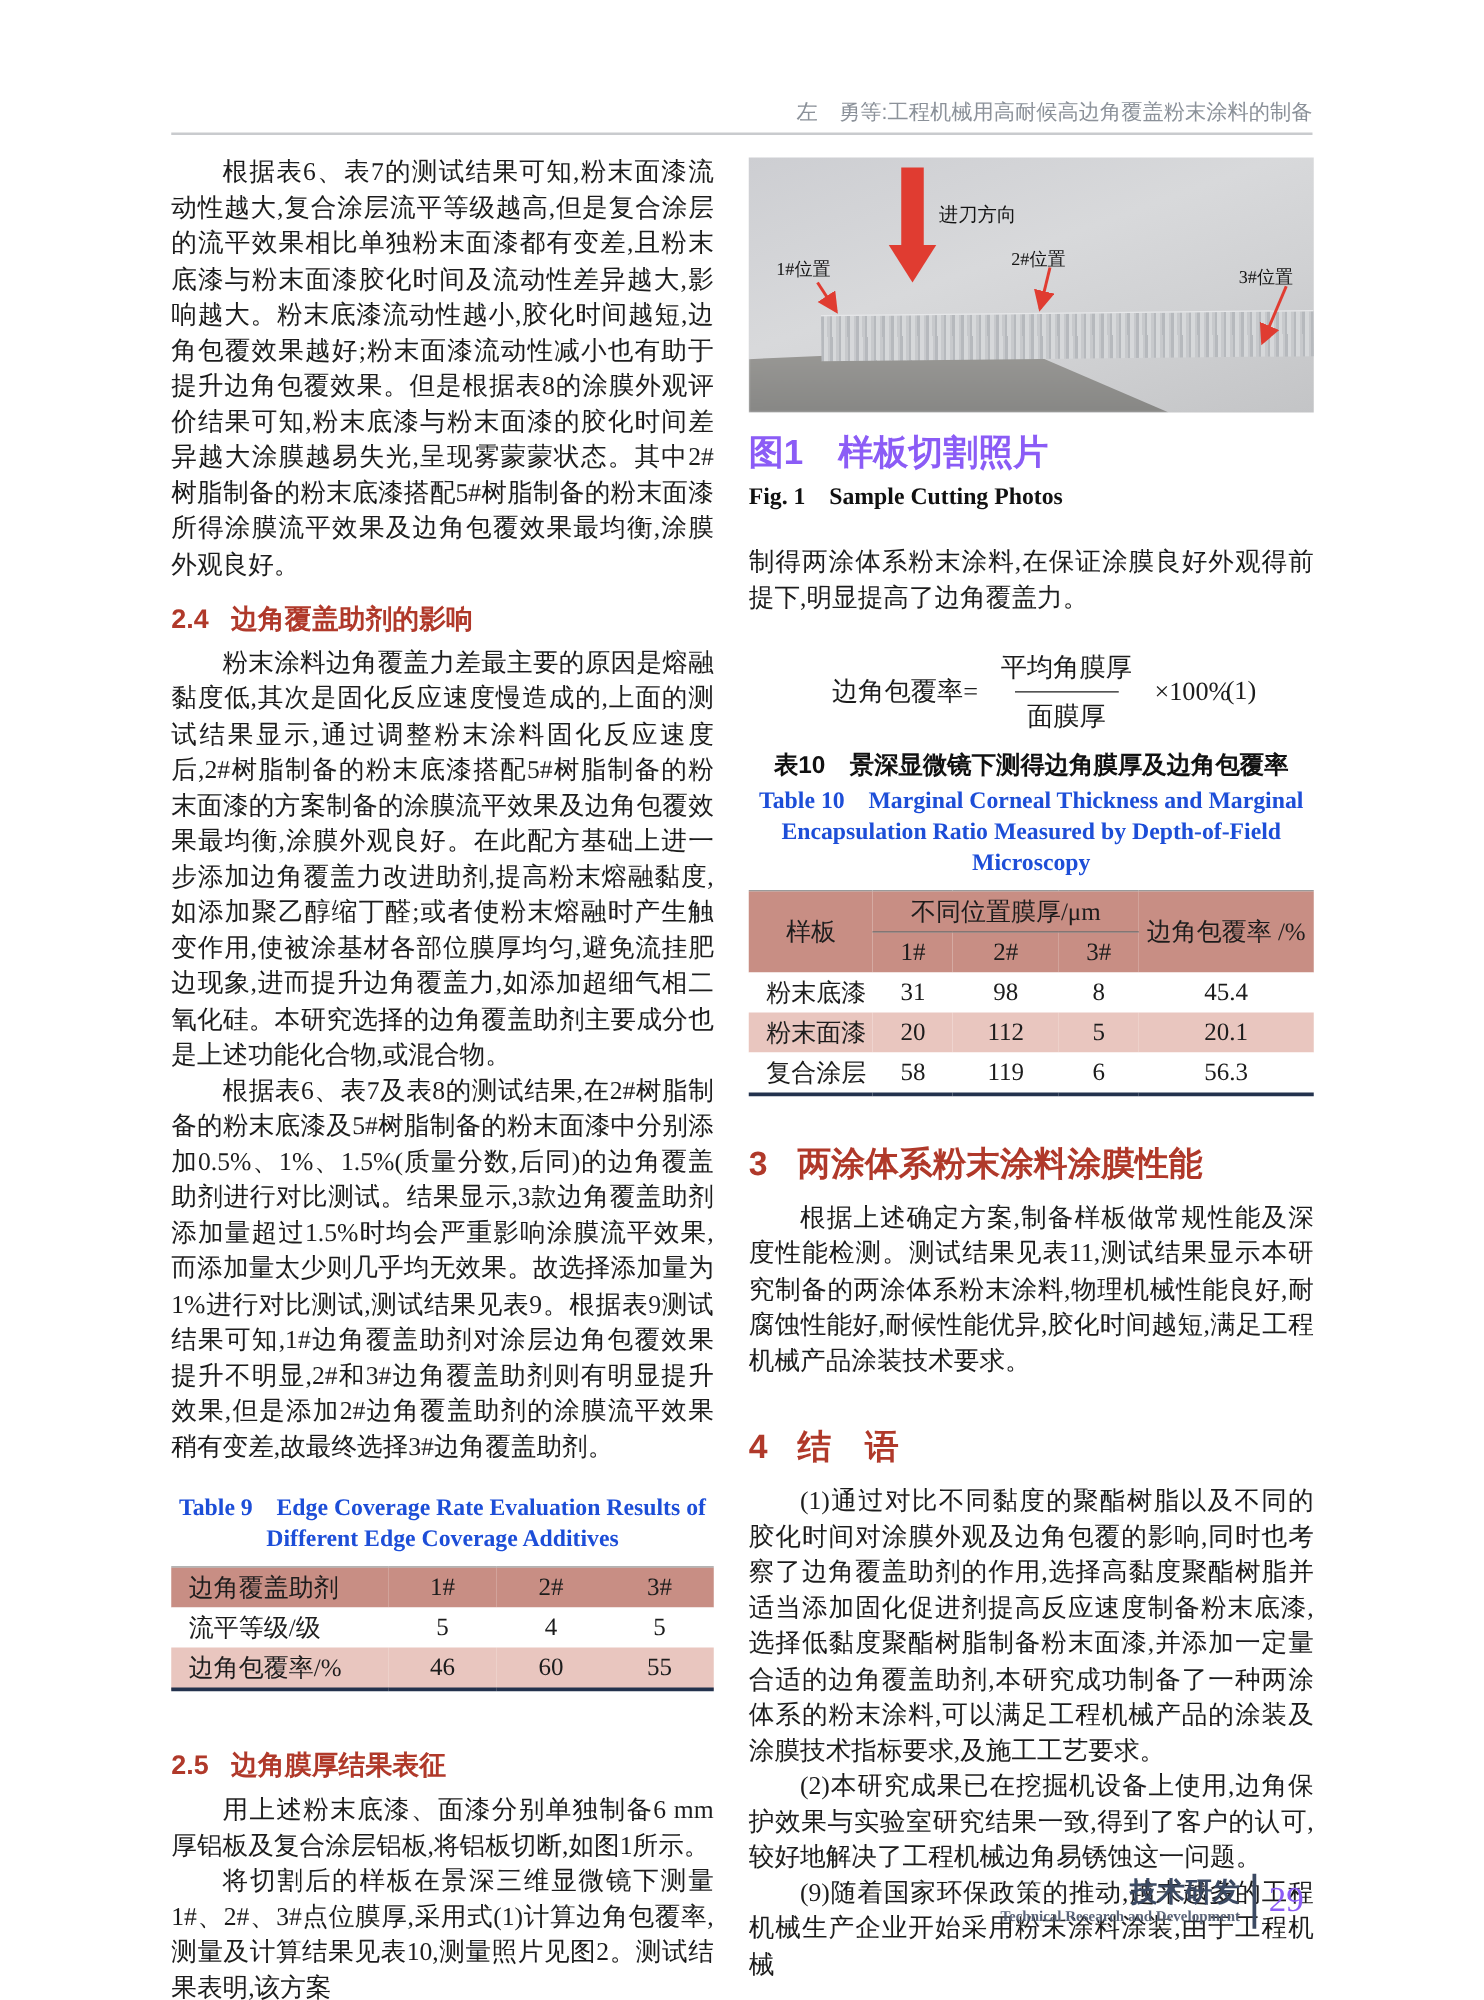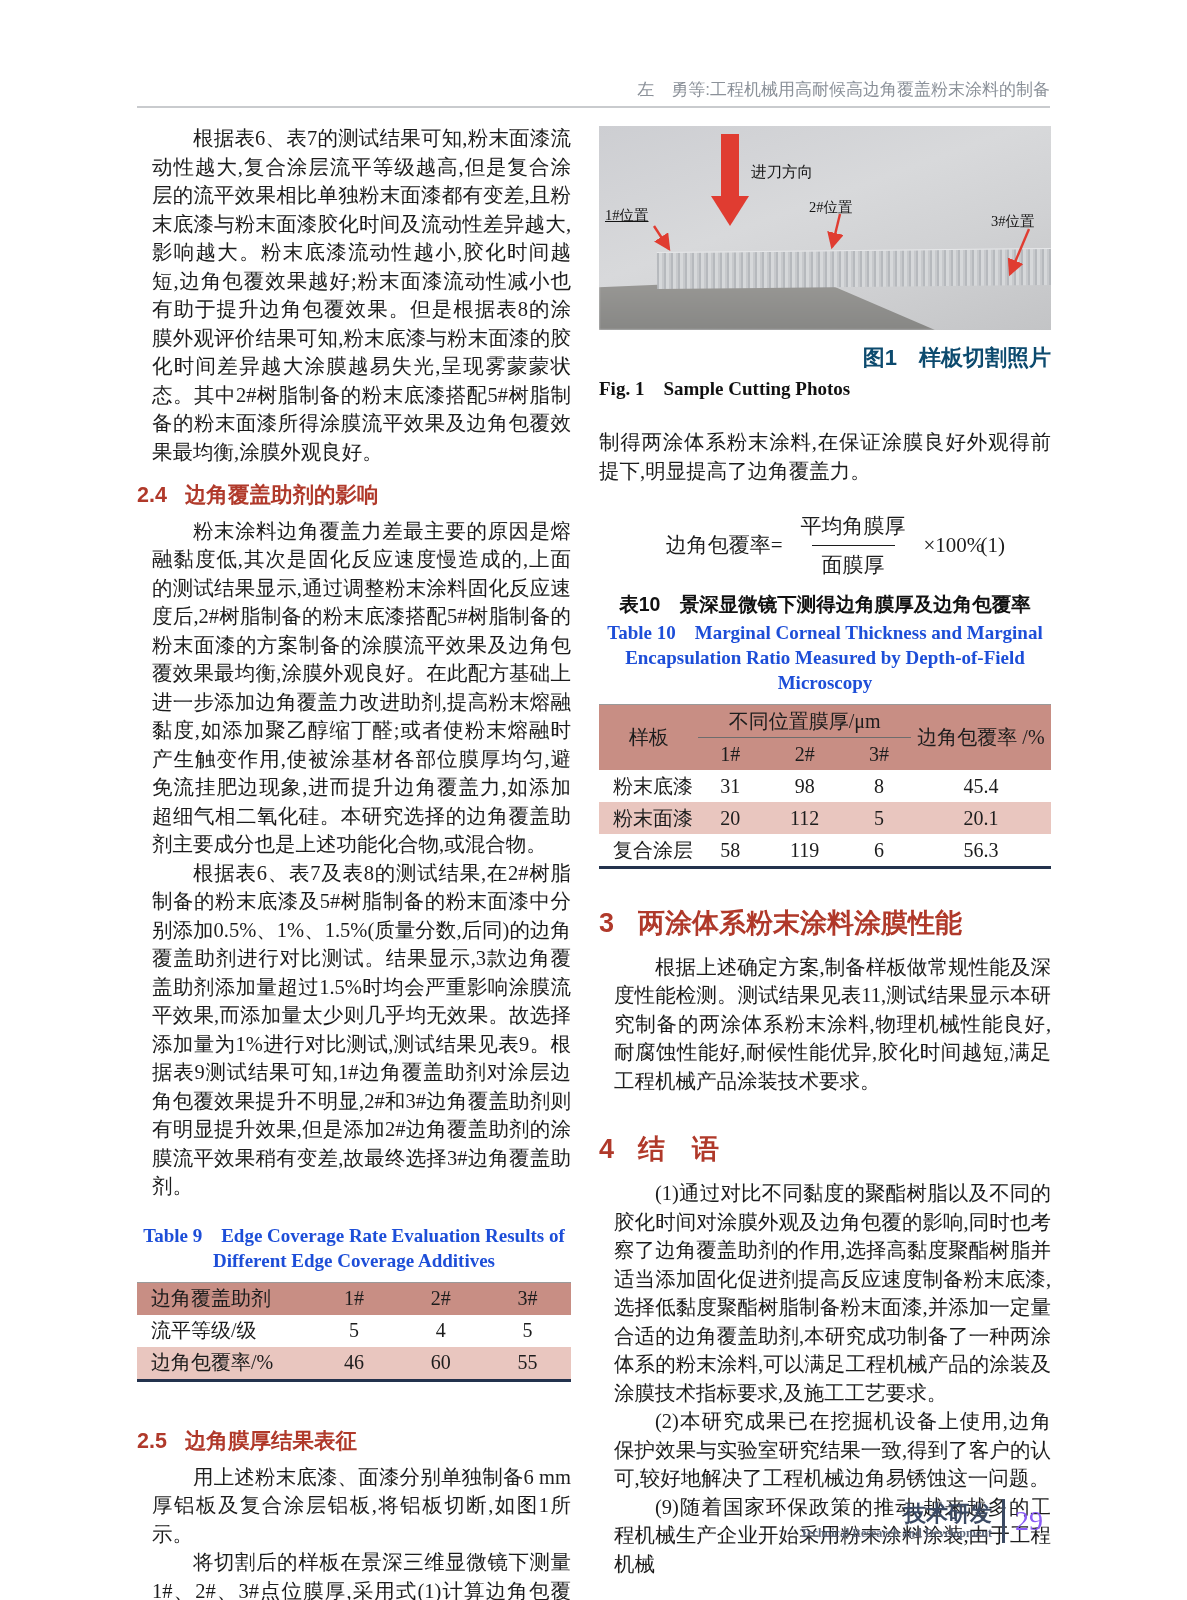--- a/index.html
+++ b/index.html
@@ -17,21 +17,21 @@
   .head-rule {
     position:absolute; top:106px; left:137px; width:913px; height:0;
     border-top:2px solid #c9cbce;
   }
 
   
   .col-left  { position:absolute; left:137px; top:124px; width:434px; }
   .col-right { position:absolute; left:599px; top:126px; width:452px; }
 
   .body-text { font-size:20.5px; line-height:28.5px; text-align:justify; margin:0; }
-  .indent { text-indent:2em;margin-left:15px; }
+  .indent { text-indent:2em; }
 
   .sec-head {
     font-family:"Liberation Sans","DejaVu Sans",sans-serif; font-weight:bold;
     color:#b0392a; font-size:21.5px; margin:16px 0 7px 0; line-height:1.3;
   }
   .sec-head .num { margin-right:18px; }
   .sec-head-big {
     font-family:"Liberation Sans","DejaVu Sans",sans-serif; font-weight:bold;
     color:#b0392a; font-size:27px; margin:38px 0 12px 0; line-height:1.25;
   }
@@ -78,26 +78,26 @@
     position:absolute; left:58px; top:124px; width:394px; height:36px;
     background:repeating-linear-gradient(90deg,#b6b9bd 0 2px,#d6d8da 2px 5px,#c7c9cc 5px 7px);
     border-top:1px solid #e6e7e9; transform:rotate(-0.6deg);
   }
   .fig-svg { position:absolute; left:0; top:0; width:452px; height:204px; }
   .fig-label {
     position:absolute; font-size:14.5px; color:#141414;
     font-family:"Liberation Serif","DejaVu Serif",serif; white-space:nowrap;
   }
   .lab-dir  { left:152px; top:36px; font-size:15.5px; }
-  .lab-p1   { left:6px;  top:80px;text-decoration:underline; }
+  .lab-p1   { left:22px;  top:80px; }
   .lab-p2   { left:210px; top:72px; }
   .lab-p3   { left:392px; top:86px; }
   .fig-cap-zh {
-    text-align:right; margin-top:13px; font-weight:bold; font-size:22px;
-    font-family:"Liberation Sans","DejaVu Sans",sans-serif; color:#0c4a6e;
+    text-align:left; margin-top:13px; font-weight:bold; font-size:28px;
+    font-family:"Liberation Sans","DejaVu Sans",sans-serif; color:#8b5cf6;
   }
   .fig-cap-en {
     text-align:left; margin-top:3px; font-weight:bold; font-size:19px;
     font-family:"Liberation Serif","DejaVu Serif",serif; color:#111;
   }
 
   
   .formula {
     position:relative; display:flex; align-items:center; justify-content:center;
     margin:24px 0 8px 0; font-size:21px; height:72px;

